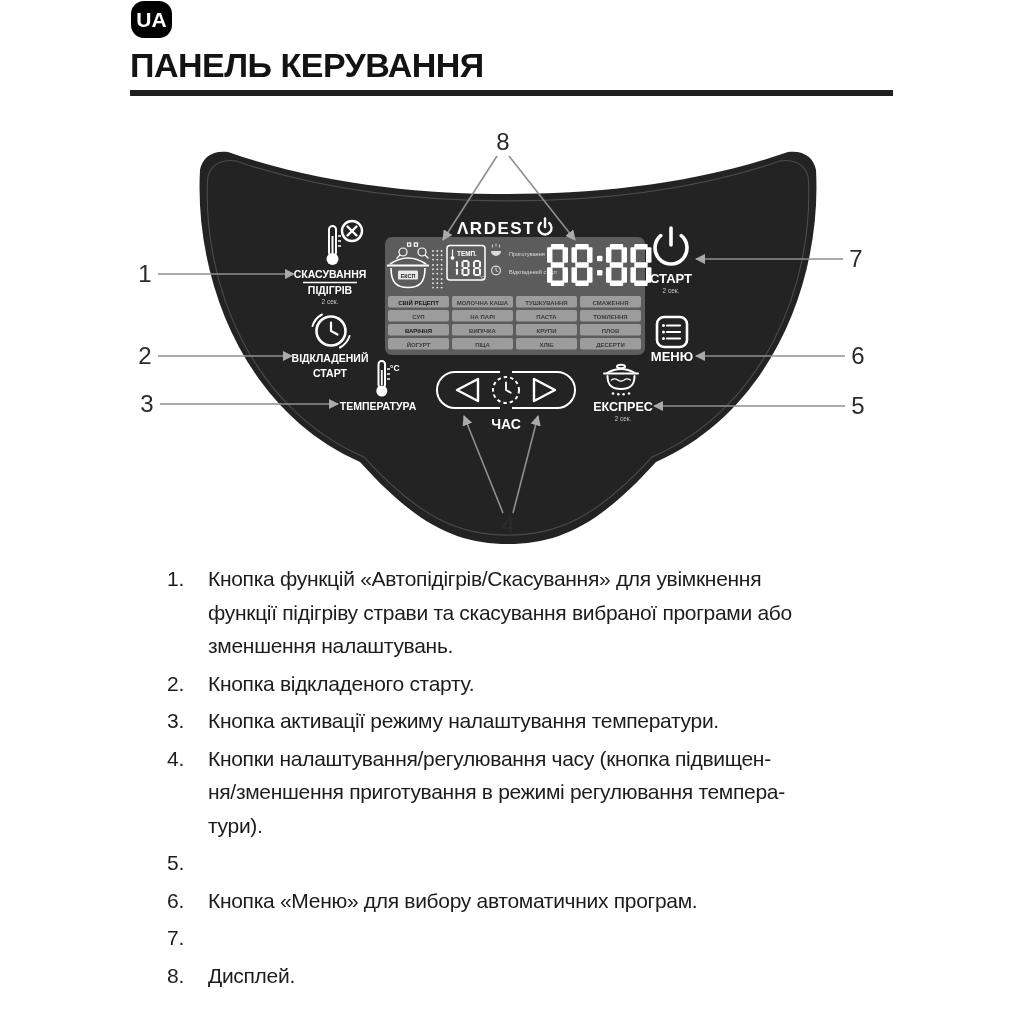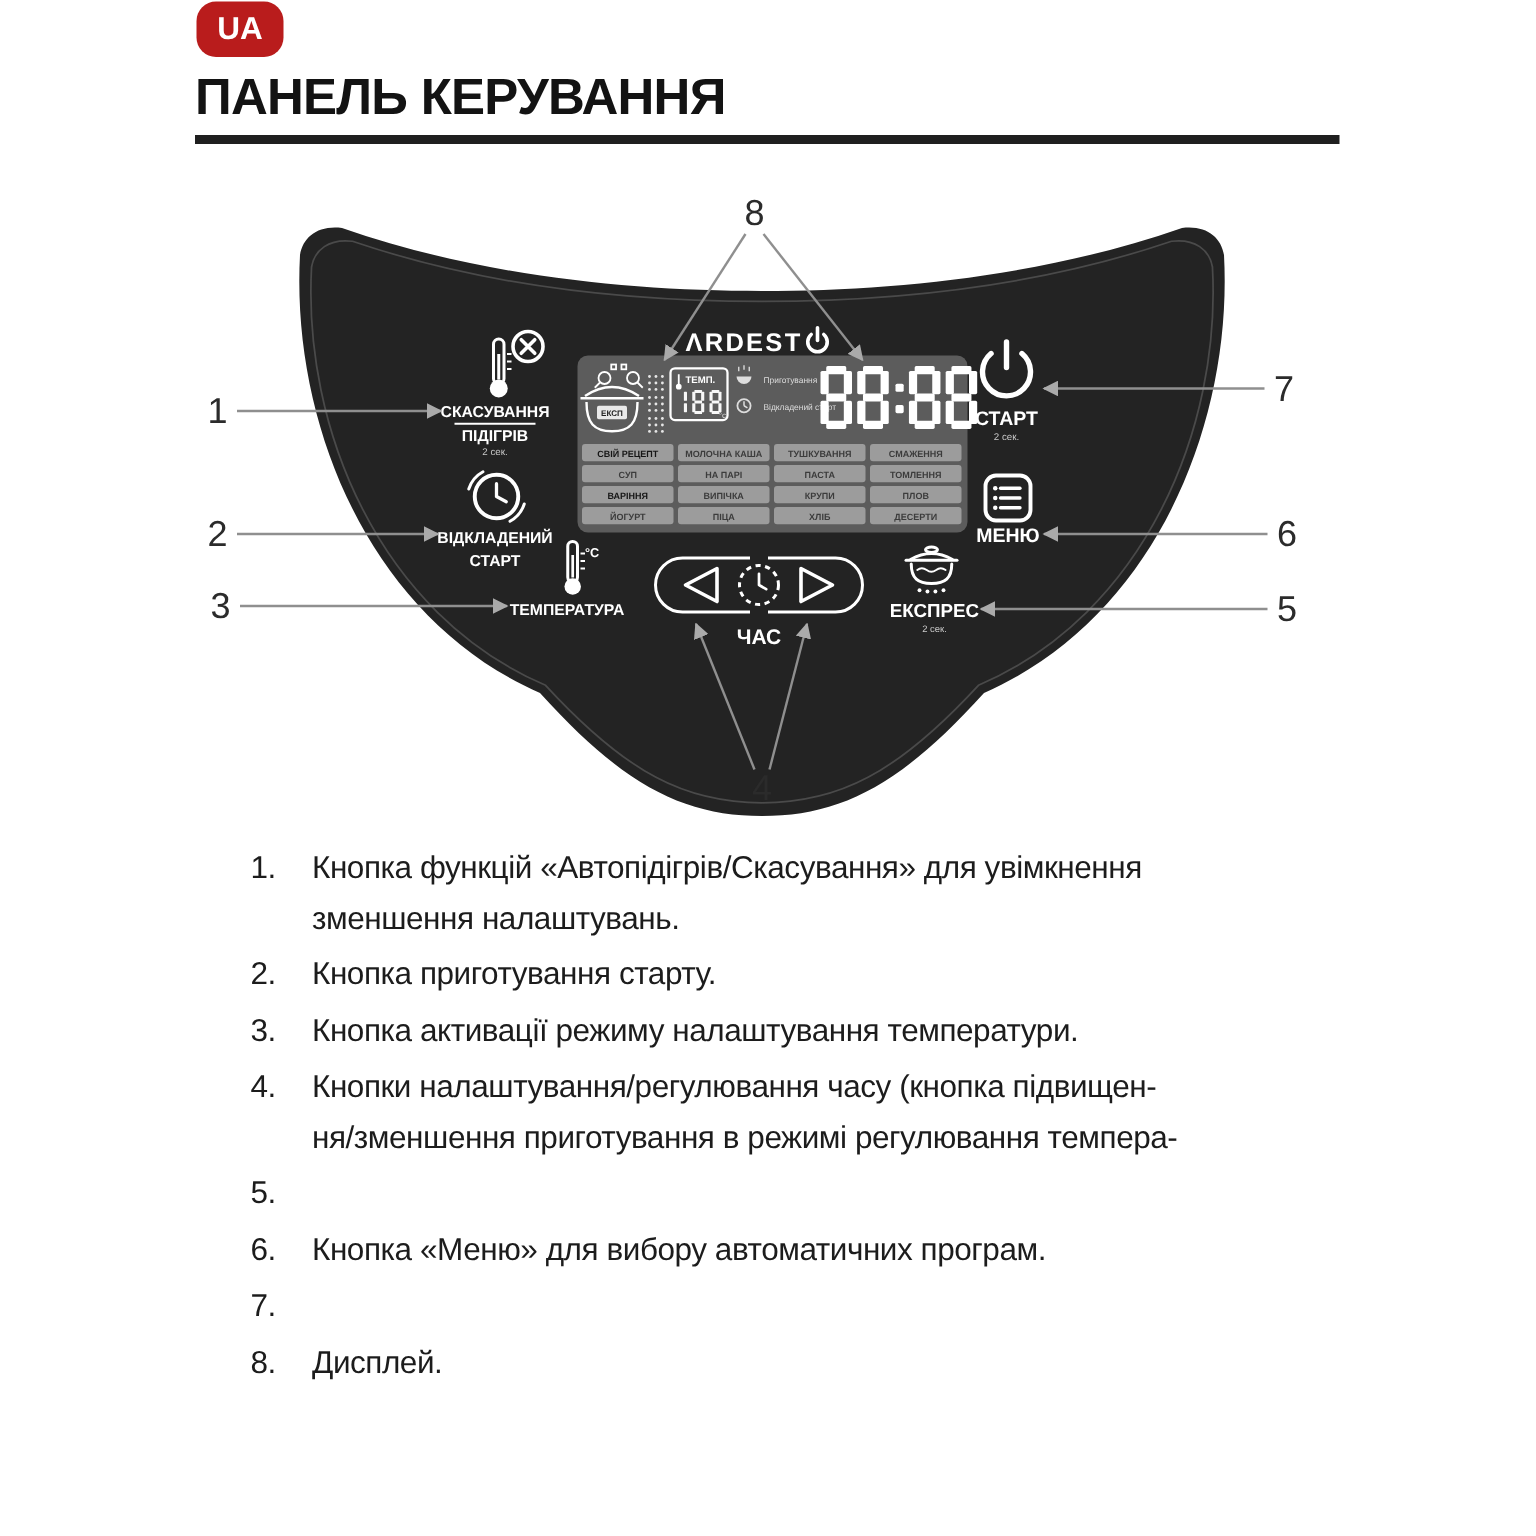--- a/index.html
+++ b/index.html
@@ -1,17 +1,17 @@
 <!DOCTYPE html>
 <html><head>
 <meta charset="utf-8">
 <style>
   html,body{margin:0;padding:0;background:#fff;}
   body{width:1024px;height:1024px;position:relative;font-family:"Liberation Sans",sans-serif;overflow:hidden;}
-  .badge{position:absolute;left:131px;top:1px;width:58px;height:37px;border-radius:13px;background:#b91c1c;
+  .badge{position:absolute;left:131px;top:1px;width:41px;height:37px;border-radius:13px;background:#000000;
          color:#fff;font-weight:bold;font-size:21px;display:flex;align-items:center;justify-content:center;}
   .title{position:absolute;left:130px;top:46px;font-size:34px;font-weight:bold;letter-spacing:-0.5px;color:#131313;}
   .rule{position:absolute;left:130px;top:90px;width:763px;height:6px;background:#1f1f1f;}
   #figure{position:absolute;left:0;top:130px;width:1024px;height:425px;}
   #legend{position:absolute;left:167px;top:562px;width:740px;font-size:21px;line-height:33.5px;color:#1c1c1c;letter-spacing:-0.3px;}
   .li{display:flex;margin-bottom:4px;}
   .num{width:41px;flex:none;}
   text{font-family:"Liberation Sans",sans-serif;}
   .plabel{fill:#ffffff;font-weight:bold;}
   .psmall{fill:#c9c9c9;}
@@ -319,40 +319,42 @@
     <line class="cline" x1="509" y1="26" x2="575" y2="110" marker-end="url(#ah)"></line>
   </g>
 </svg>
 </div>
 
 <div id="legend">
     <div class="li">
       <div class="num">1.</div>
       <div>
         <div>Кнопка функцій «Автопідігрів/Скасування» для увімкнення</div>
+        <div>функції підігріву страви та скасування вибраної програми або</div>
         <div>зменшення налаштувань.</div>
       </div>
     </div>
     <div class="li">
       <div class="num">2.</div>
       <div>
-        <div>Кнопка приготування старту.</div>
+        <div>Кнопка відкладеного старту.</div>
       </div>
     </div>
     <div class="li">
       <div class="num">3.</div>
       <div>
         <div>Кнопка активації режиму налаштування температури.</div>
       </div>
     </div>
     <div class="li">
       <div class="num">4.</div>
       <div>
         <div>Кнопки налаштування/регулювання часу (кнопка підвищен-</div>
         <div>ня/зменшення приготування в режимі регулювання темпера-</div>
+        <div>тури).</div>
       </div>
     </div>
     <div class="li">
       <div class="num">5.</div>
     </div>
     <div class="li">
       <div class="num">6.</div>
       <div>
         <div>Кнопка «Меню» для вибору автоматичних програм.</div>
       </div>

